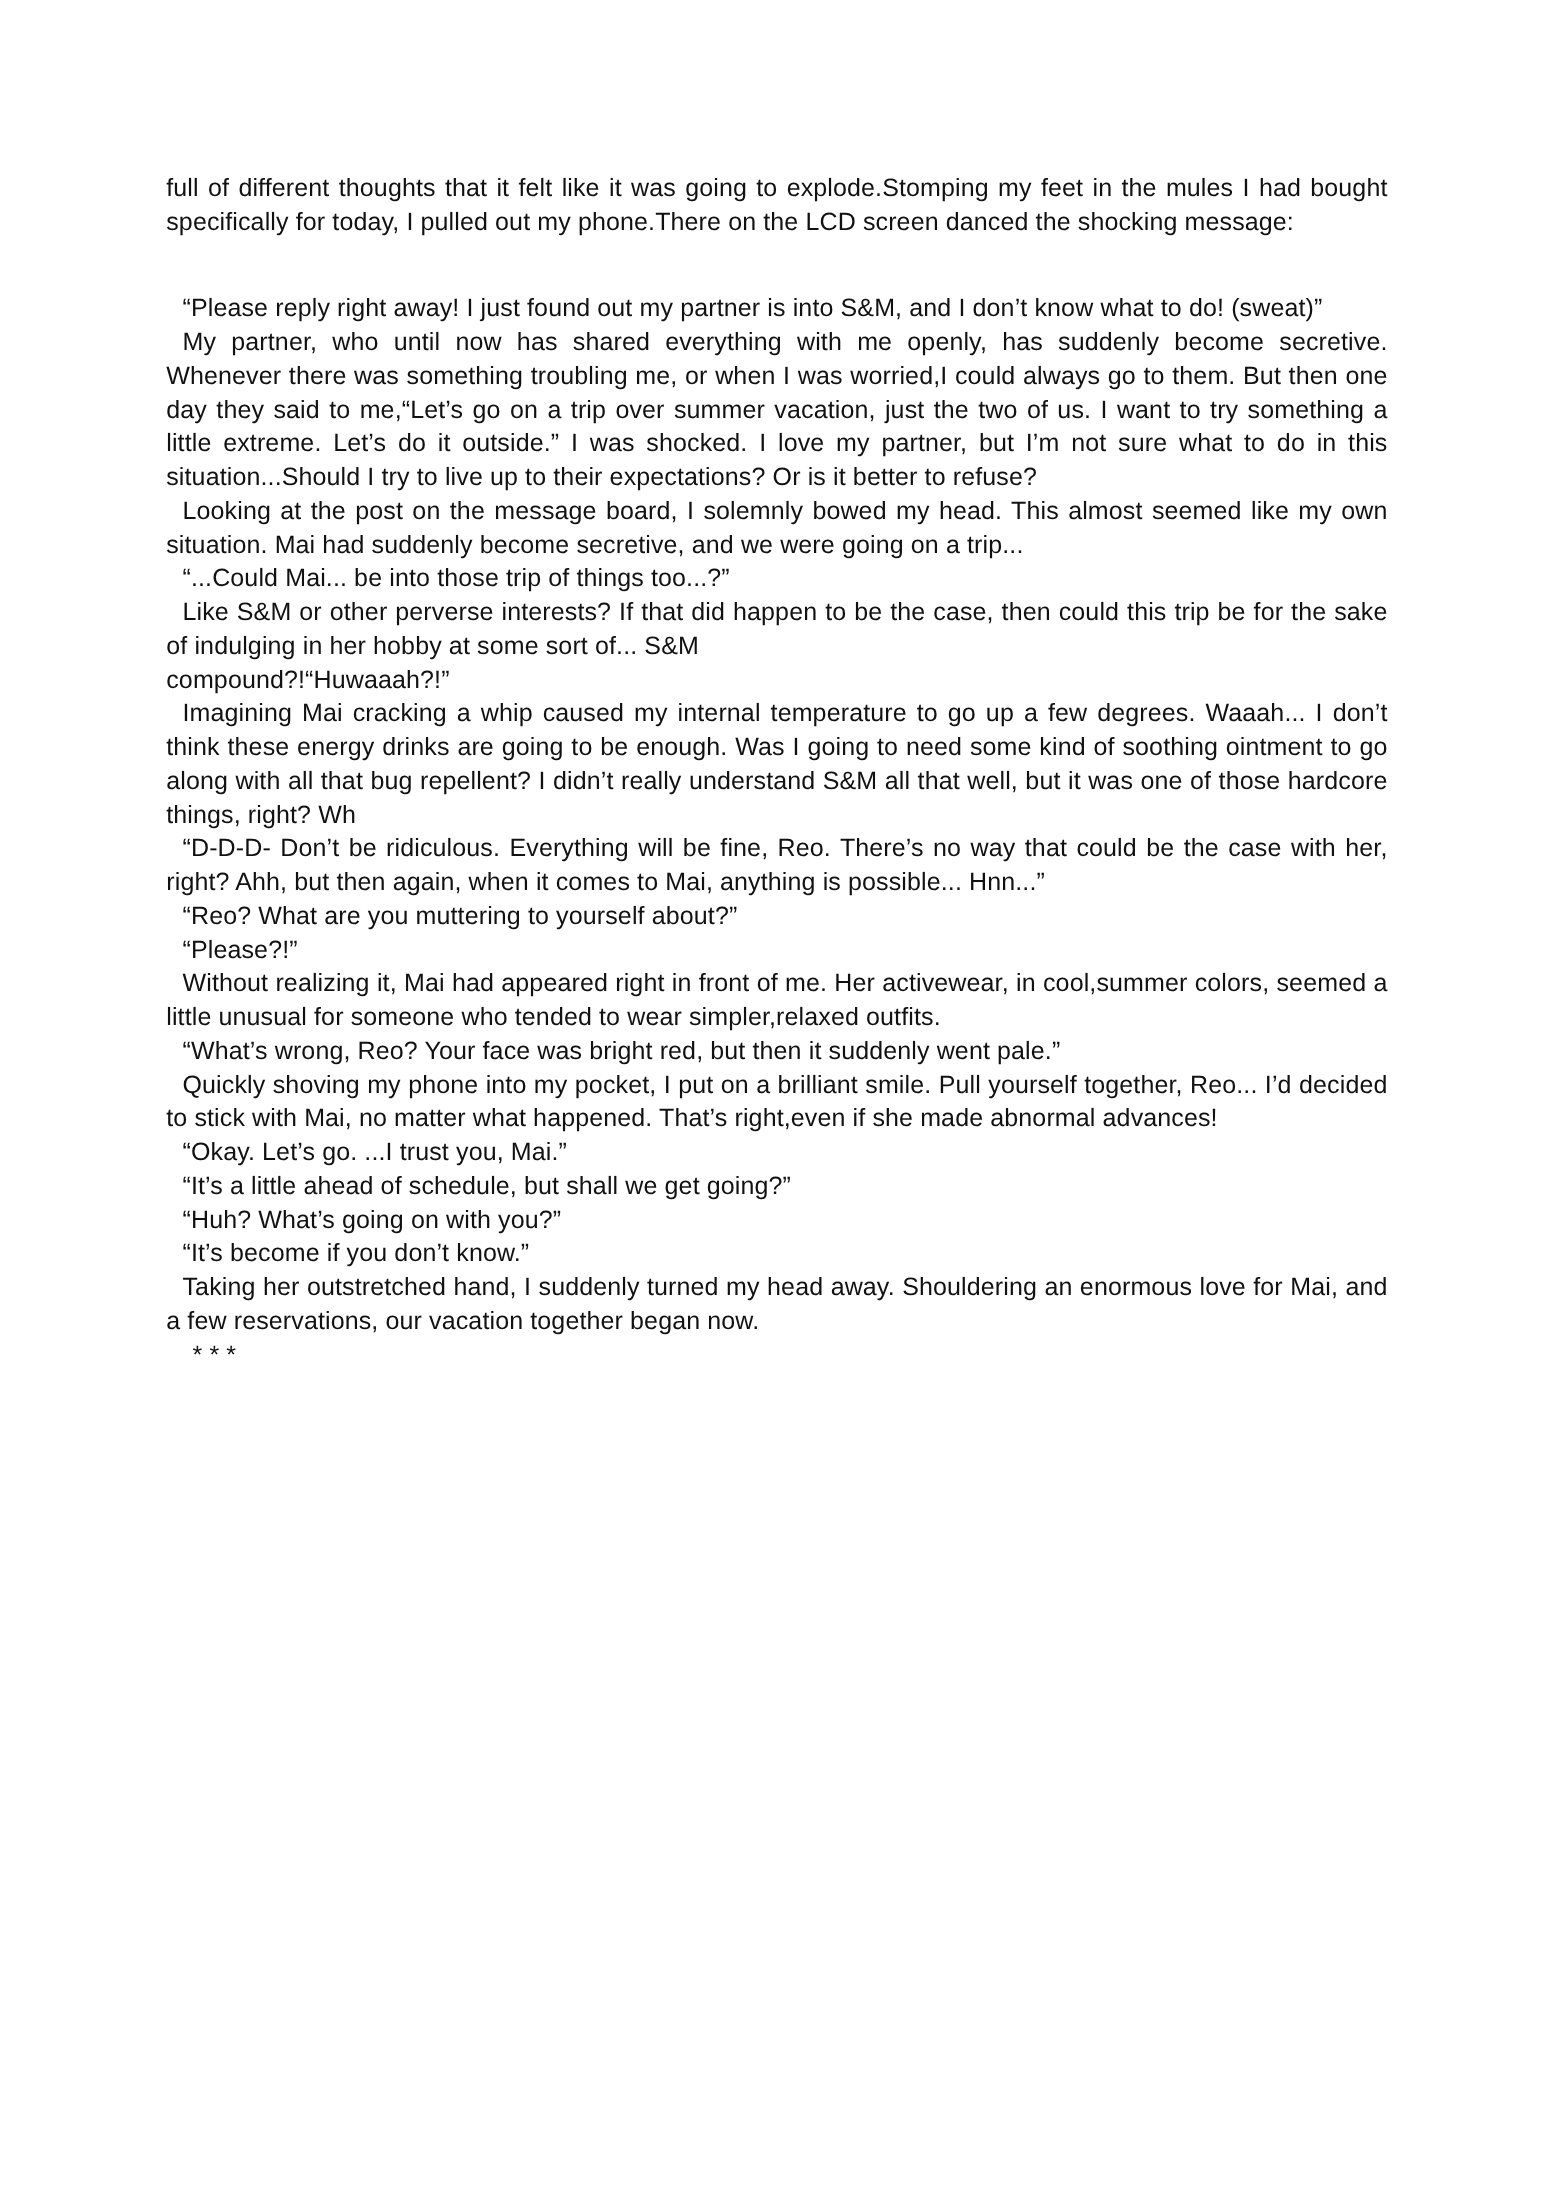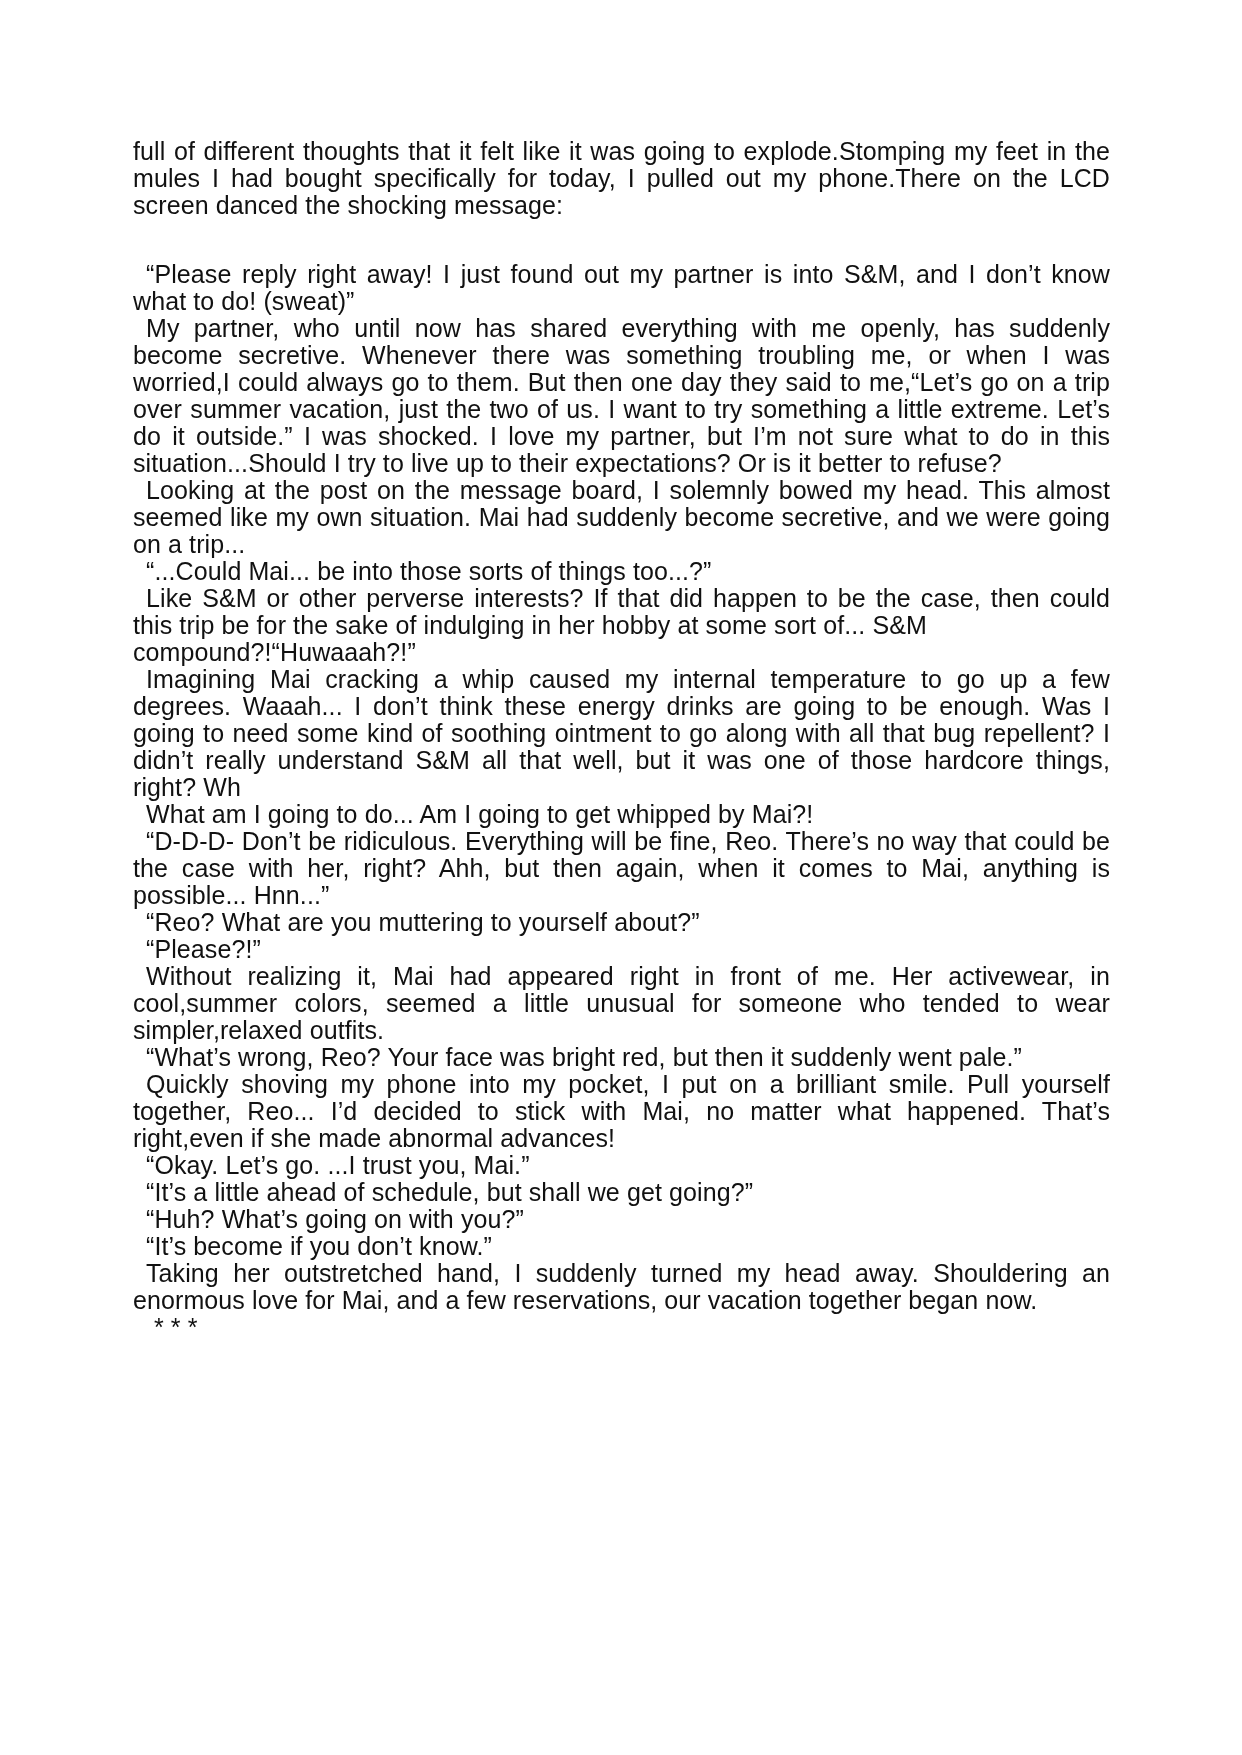--- a/index.html
+++ b/index.html
@@ -17,21 +17,21 @@
     padding: 138px 132px 60px 133px;
     font-family: "Liberation Sans", "DejaVu Sans", sans-serif;
     color: #111111;
     overflow: hidden;
   }
   .text-block {
     width: 977px;
   }
   p.para {
     margin: 0;
-    font-size: 25px;
+    font-size: 20px;
     line-height: 27px;
     text-align: justify;
     white-space: pre-line;
     letter-spacing: 0.1px;
   }
   p.para.indent {
     text-indent: 13px;
   }
   p.para.spacer {
     margin-top: 42px;
@@ -43,25 +43,24 @@
 </style>
 </head>
 <body>
 
 <div class="page">
   <div class="text-block">
       <p class="para">full of different thoughts that it felt like it was going to explode.Stomping my feet in the mules I had bought specifically for today, I pulled out my phone.There on the LCD screen danced the shocking message:</p>
       <p class="para indent spacer">“Please reply right away! I just found out my partner is into S&amp;M, and I don’t know what to do! (sweat)”</p>
       <p class="para indent">My partner, who until now has shared everything with me openly, has suddenly become secretive. Whenever there was something troubling me, or when I was worried,I could always go to them. But then one day they said to me,“Let’s go on a trip over summer vacation, just the two of us. I want to try something a little extreme. Let’s do it outside.” I was shocked. I love my partner, but I’m not sure what to do in this situation...Should I try to live up to their expectations? Or is it better to refuse?</p>
       <p class="para indent">Looking at the post on the message board, I solemnly bowed my head. This almost seemed like my own situation. Mai had suddenly become secretive, and we were going on a trip...</p>
-      <p class="para indent">“...Could Mai... be into those sorts of things too...?”</p>
+      <p class="para indent">“...Could Mai... be into those trip of things too...?”</p>
       <p class="para indent">Like S&amp;M or other perverse interests? If that did happen to be the case, then could this trip be for the sake of indulging in her hobby at some sort of... S&amp;M
 compound?!“Huwaaah?!”</p>
       <p class="para indent">Imagining Mai cracking a whip caused my internal temperature to go up a few degrees. Waaah... I don’t think these energy drinks are going to be enough. Was I going to need some kind of soothing ointment to go along with all that bug repellent? I didn’t really understand S&amp;M all that well, but it was one of those hardcore things, right? Wh</p>
-      <p class="para indent">What am I going to do... Am I going to get whipped by Mai?!</p>
       <p class="para indent">“D-D-D- Don’t be ridiculous. Everything will be fine, Reo. There’s no way that could be the case with her, right? Ahh, but then again, when it comes to Mai, anything is possible... Hnn...”</p>
       <p class="para indent">“Reo? What are you muttering to yourself about?”</p>
       <p class="para indent">“Please?!”</p>
       <p class="para indent">Without realizing it, Mai had appeared right in front of me. Her activewear, in cool,summer colors, seemed a little unusual for someone who tended to wear simpler,relaxed outfits.</p>
       <p class="para indent">“What’s wrong, Reo? Your face was bright red, but then it suddenly went pale.”</p>
       <p class="para indent">Quickly shoving my phone into my pocket, I put on a brilliant smile. Pull yourself together, Reo... I’d decided to stick with Mai, no matter what happened. That’s right,even if she made abnormal advances!</p>
       <p class="para indent">“Okay. Let’s go. ...I trust you, Mai.”</p>
       <p class="para indent">“It’s a little ahead of schedule, but shall we get going?”</p>
       <p class="para indent">“Huh? What’s going on with you?”</p>
       <p class="para indent">“It’s become if you don’t know.”</p>

